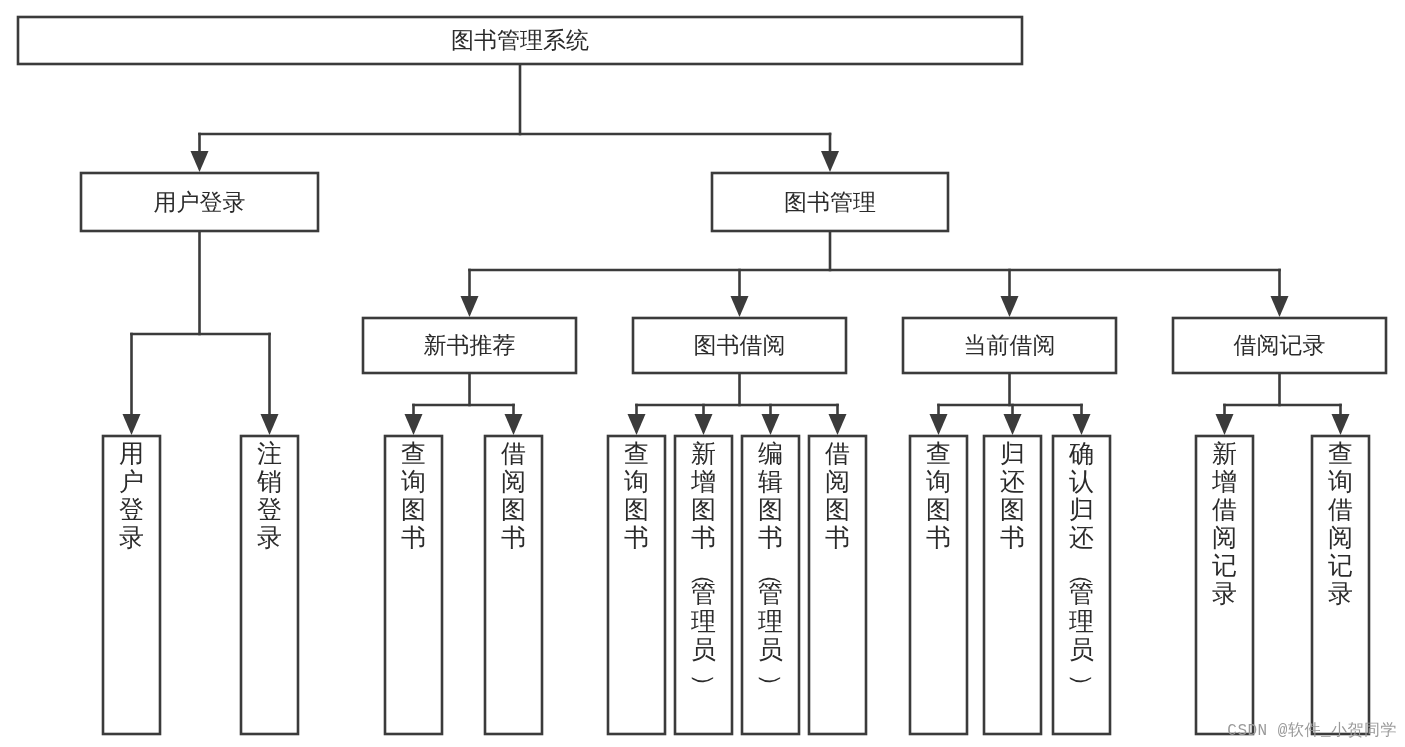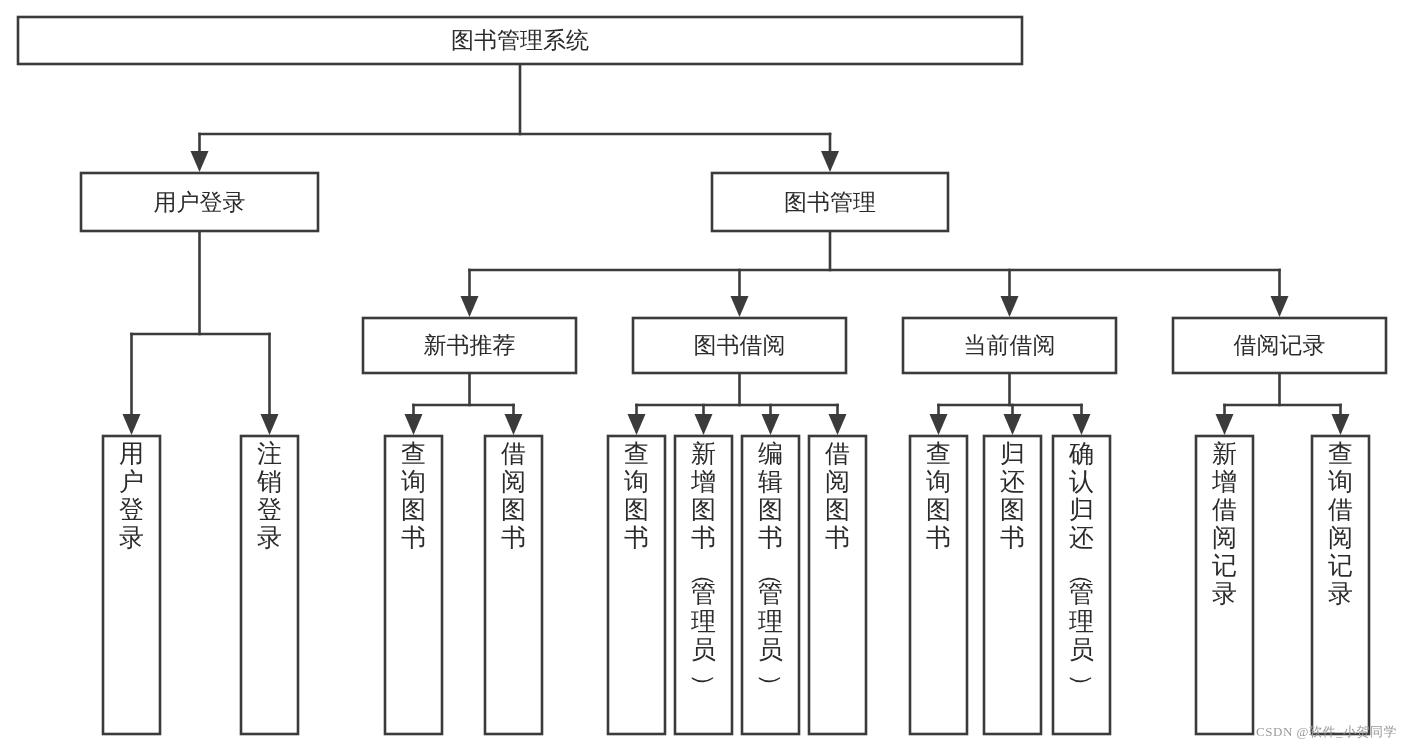--- a/index.html
+++ b/index.html
@@ -23,24 +23,24 @@
     dominant-baseline:middle;
   }
   .node-label.h{font-size:23px;}
   .vtext-char{
     font-family:"DejaVu Sans","Liberation Sans",sans-serif;
     font-size:25px;fill:#2b2b2b;text-anchor:middle;
   }
   .watermark{
     position:absolute;
     right:8px;bottom:6px;
-    font-size:13px;
+    font-size:16px;
     color:#9a9a9a;
     letter-spacing:.5px;
-    font-family:Liberation Serif, serif;
+    font-family:Liberation Mono, monospace;
     white-space:nowrap;
     pointer-events:none;
   }
 </style>
 </head>
 <body>
 
 <div id="diagram-root">
   <svg id="tree" viewBox="0 0 1405 747" xmlns="http://www.w3.org/2000/svg">
     <g id="edges-layer">

